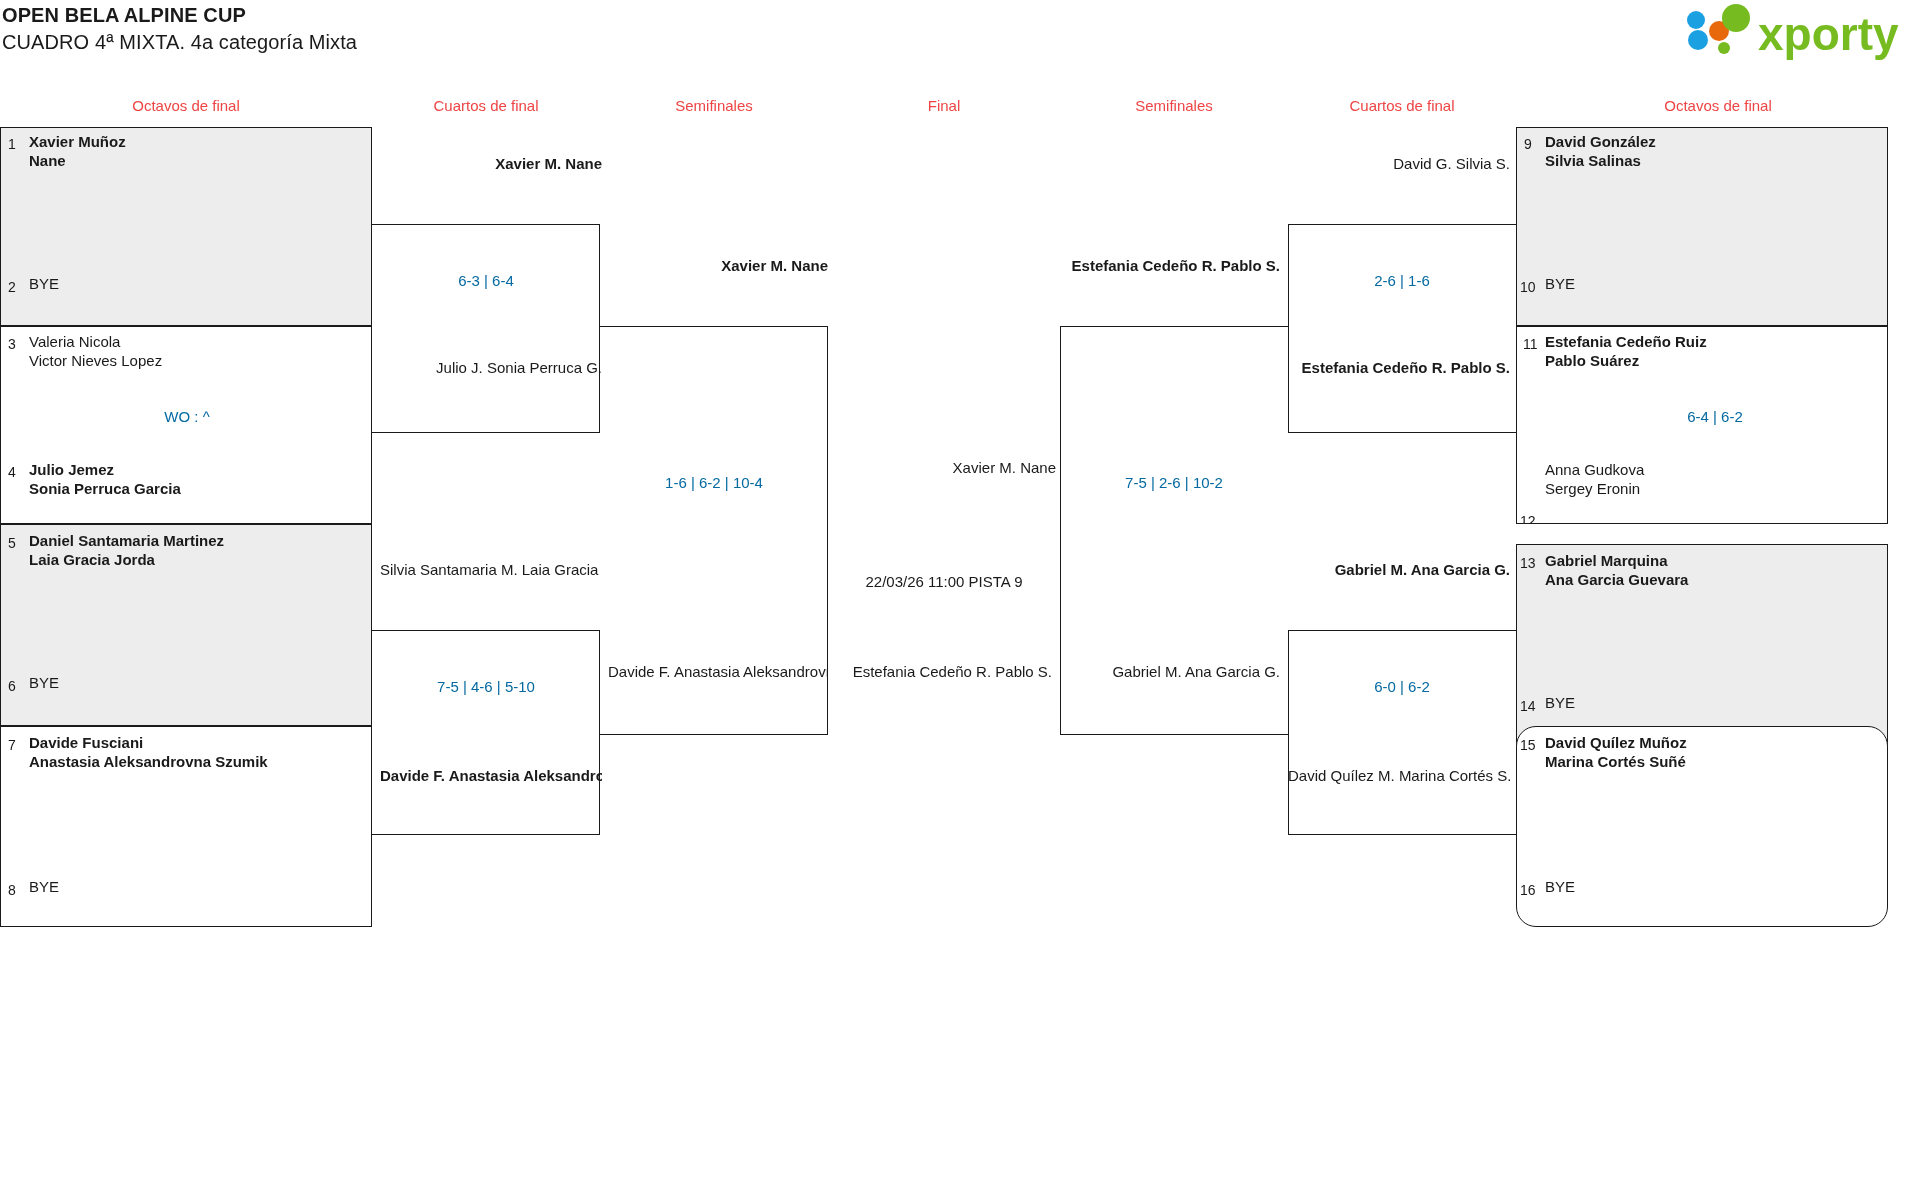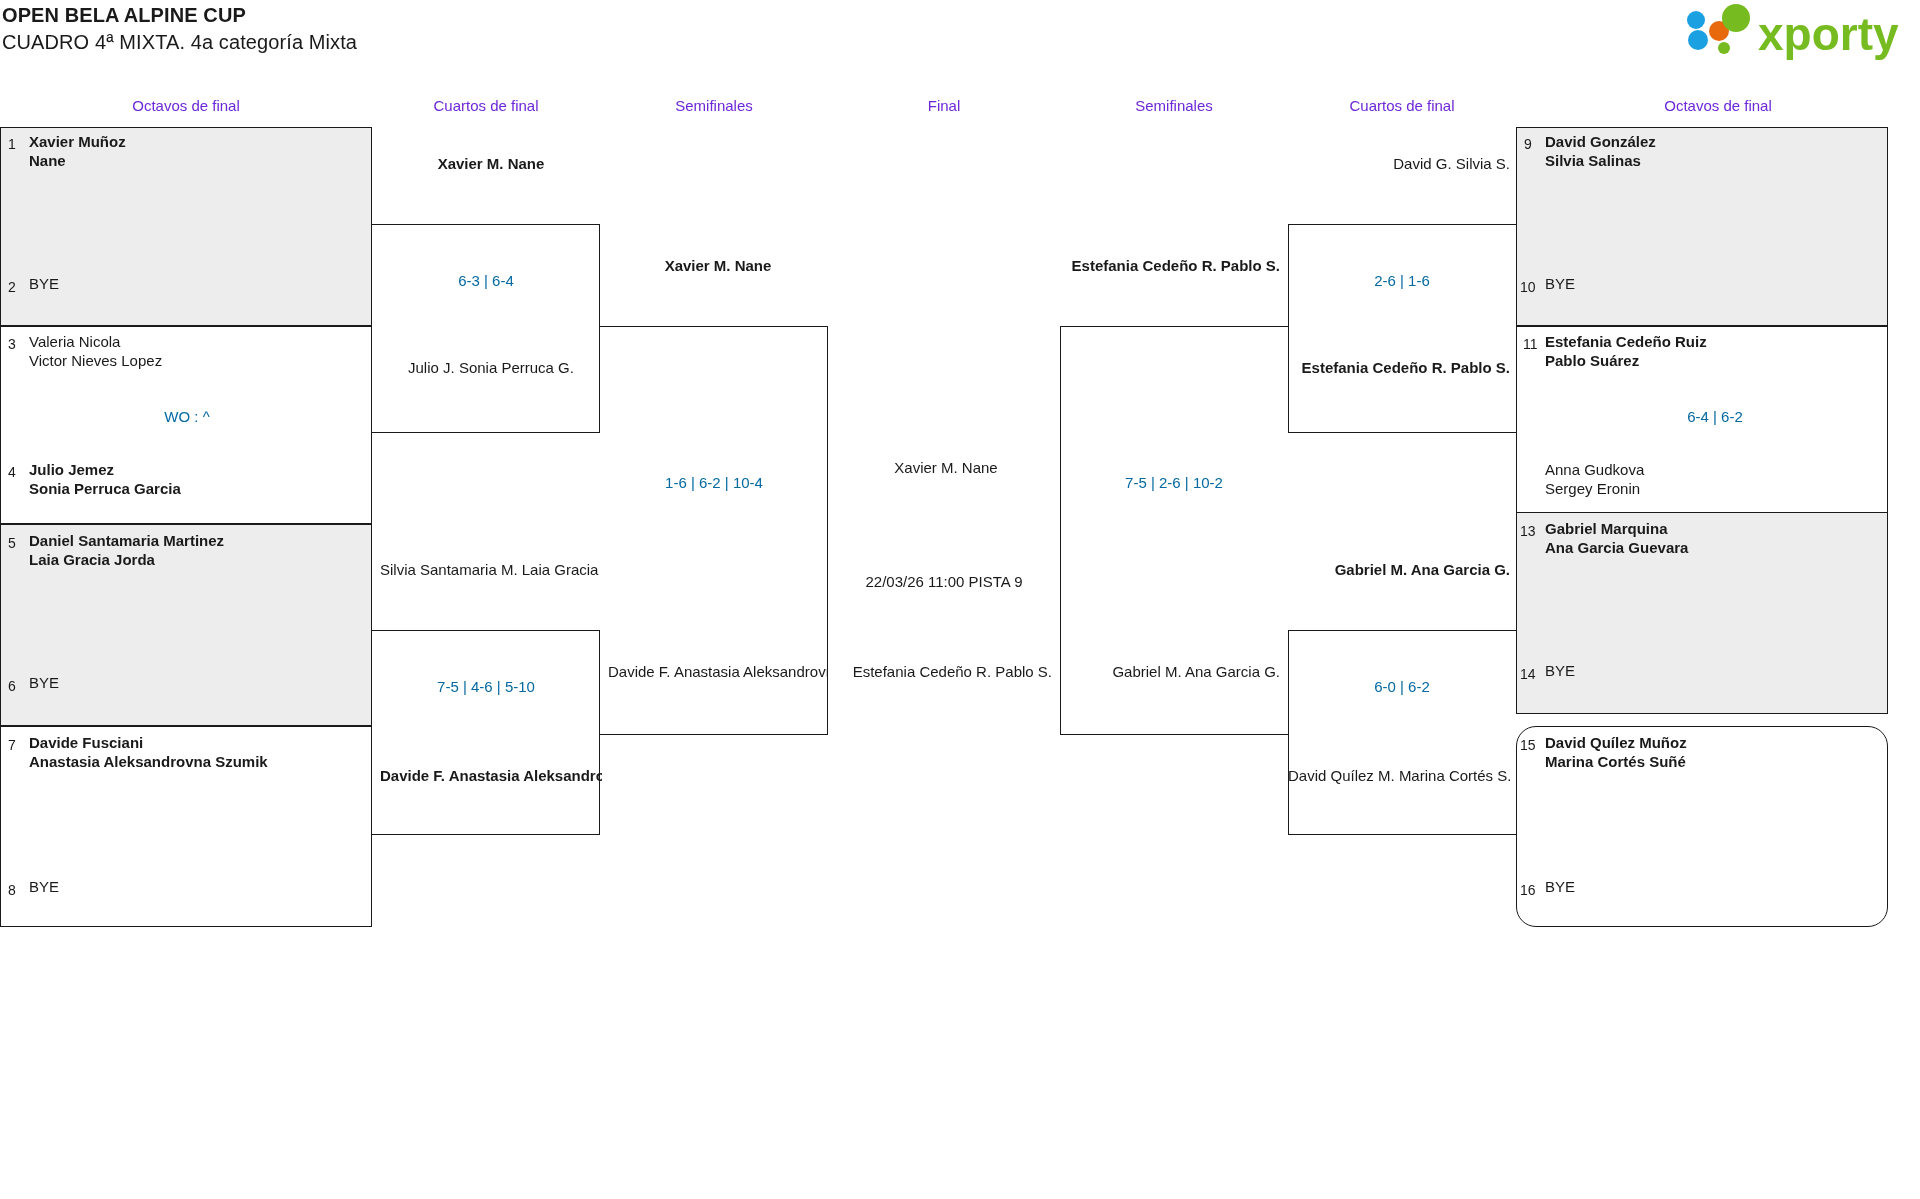--- a/index.html
+++ b/index.html
@@ -13,21 +13,21 @@
   }
   
   .hdr{position:absolute;left:0;top:0;width:1920px;height:68px;}
   .title-l1{position:absolute;left:2px;top:4px;font-size:20px;font-weight:bold;letter-spacing:.1px;white-space:nowrap;}
   .title-l2{position:absolute;left:2px;top:31px;font-size:20px;font-weight:normal;letter-spacing:.1px;white-space:nowrap;}
 
   .logo{position:absolute;right:6px;top:4px;width:240px;height:56px;}
   .logo svg{display:block;}
 
   
-  .rnd{position:absolute;top:97px;font-size:15px;text-align:center;white-space:nowrap;color:#6d28d9;}
+  .rnd{position:absolute;top:97px;font-size:15px;text-align:center;white-space:nowrap;color:#ef4444;}
   .seedbox{
     position:absolute;box-sizing:border-box;
     border:1px solid #1a1a1a;
     overflow:hidden;
   }
   .seedbox.shaded{background:#ededed;}
   .seedbox.plain{background:#ffffff;}
 
   .snum{position:absolute;font-size:14px;color:#1a1a1a;line-height:1;}
   .snum.l{left:7px;}
@@ -41,21 +41,21 @@
 
   .score{position:absolute;font-size:15px;text-align:center;white-space:nowrap;color:#0369a1;}
 
   
   .pipe{position:absolute;box-sizing:border-box;background:transparent;}
   .pipe.lr{border:1px solid #1a1a1a;border-left:none;}
   .pipe.rl{border:1px solid #1a1a1a;border-right:none;}
 
   .adv{position:absolute;font-size:15px;line-height:19px;white-space:nowrap;overflow:hidden;}
   .adv.bold{font-weight:bold;}
-  .adv.l{text-align:center;}
+  .adv.l{text-align:right;}
   .adv.r{text-align:right;}
 
   .meta{position:absolute;font-size:15px;text-align:center;white-space:nowrap;}
 </style>
 </head>
 <body>
 
 <div class="hdr">
   <div class="title-l1">OPEN BELA ALPINE CUP</div>
   <div class="title-l2">CUADRO 4ª MIXTA. 4a categoría Mixta</div>
@@ -219,21 +219,21 @@
     <span class="n2">Pablo Suárez</span>
   </div>
   <div class="score" style="left:12px;top:81px;width:372px;">6-4 | 6-2</div>
   <div class="snum l" style="top:150px;left:3px;margin-top:37px;">12</div>
   <div class="names l" style="top:133px;">
     <span>Anna Gudkova</span>
     <span class="n2">Sergey Eronin</span>
   </div>
 </div>
 
-<div class="seedbox shaded" style="left:1516px;top:512px;width:372px;height:202px;padding-left:32px;">
+<div class="seedbox shaded" style="left:1516px;top:544px;width:372px;height:202px;padding-left:32px;">
   <div class="snum l" style="top:11px;left:3px;">13</div>
   <div class="names l bold" style="top:6px;">
     <span>Gabriel Marquina</span>
     <span class="n2">Ana Garcia Guevara</span>
   </div>
   <div class="snum l" style="top:154px;left:3px;">14</div>
   <div class="byelabel" style="left:28px;top:148px;">BYE</div>
 </div>
 
 <div class="seedbox plain" style="left:1516px;top:726px;width:372px;height:201px;border-radius:20px;">

